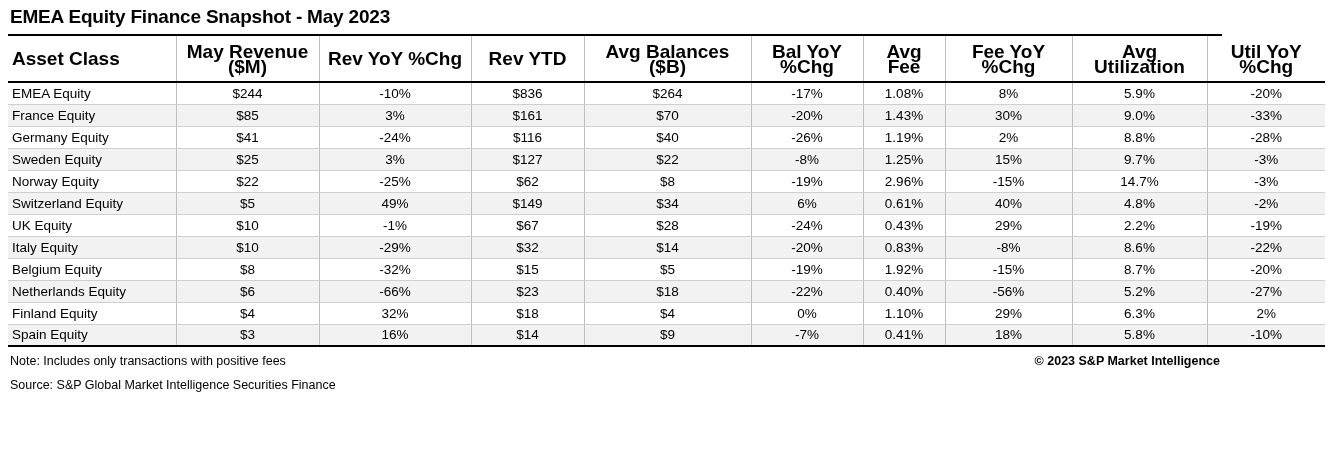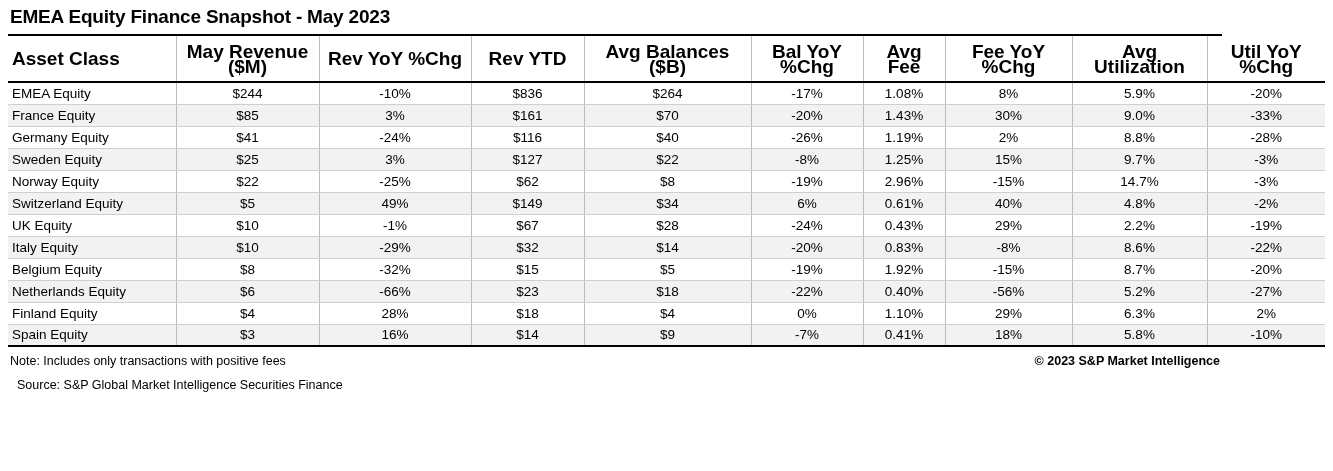--- a/index.html
+++ b/index.html
@@ -95,21 +95,20 @@
   .footer-note {
     text-align: left;
   }
   .footer-copy {
     text-align: left;
     font-weight: bold;
   }
   .footer-source {
     margin-top: 6px;
     line-height: 18px;
-    margin-left: 7px;
   }
   
   col.c0 { width: 168px; }
   col.c1 { width: 143px; }
   col.c2 { width: 152px; }
   col.c3 { width: 113px; }
   col.c4 { width: 167px; }
   col.c5 { width: 112px; }
   col.c6 { width: 82px; }
   col.c7 { width: 127px; }
@@ -268,21 +267,21 @@
         <td>$18</td>
         <td>-22%</td>
         <td>0.40%</td>
         <td>-56%</td>
         <td>5.2%</td>
         <td class="last">-27%</td>
       </tr>
       <tr>
         <td class="first">Finland Equity</td>
         <td>$4</td>
-        <td>28%</td>
+        <td>32%</td>
         <td>$18</td>
         <td>$4</td>
         <td>0%</td>
         <td>1.10%</td>
         <td>29%</td>
         <td>6.3%</td>
         <td class="last">2%</td>
       </tr>
       <tr>
         <td class="first">Spain Equity</td>

